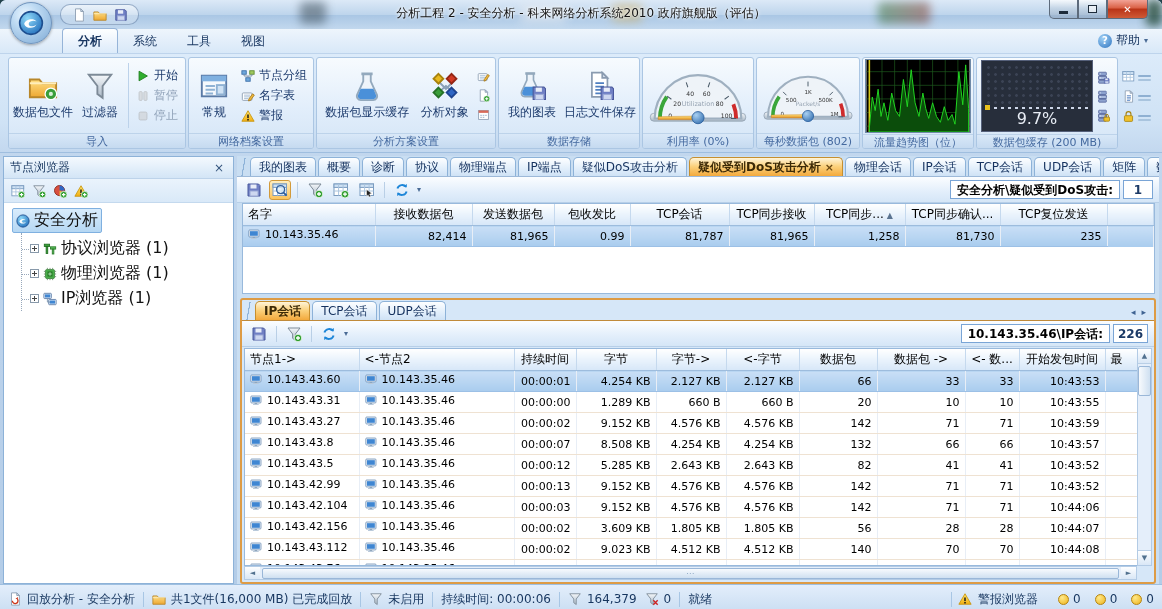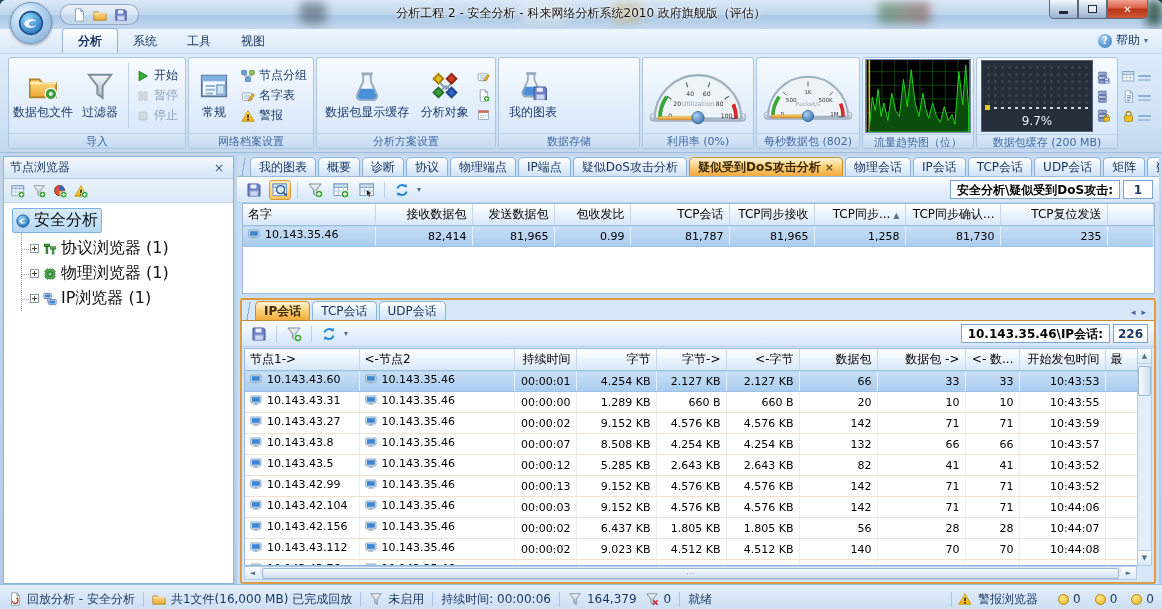--- a/index.html
+++ b/index.html
@@ -51,21 +51,21 @@
   .i16 { width:16px; height:16px; } .i14 { width:14px; height:14px; } .i13 { width:13px; height:13px; }
   svg { display:block; }
   .gauge { width:114px; height:62px; }
   .gt { font-size:7.5px; fill:#97a4b3; }
   .gtick { font-size:7px; fill:#333; }
   .trendbox { width:106px; height:74px; border:1px solid #6f8aa8; }
   .cachepanel { position:relative; width:112px; height:72px; background:#272e3b; border:1px solid #55607a; overflow:hidden; }
   .cachedots { position:absolute; inset:3px 3px 22px 3px; background-image:radial-gradient(#3b4354 1.3px, transparent 1.5px); background-size:7px 7px; }
   .cacherow { position:absolute; left:3px; right:3px; top:44px; height:6px; background-image:radial-gradient(#cdd6e8 1.5px, transparent 1.7px); background-size:7px 6px; background-repeat:repeat-x; }
   .cacheyellow { position:absolute; left:3px; top:44px; width:5px; height:5px; background:#e8c11d; }
-  .cachepct { position:absolute; left:0; right:0; bottom:3px; text-align:center; color:#e8edf5; font-size:12px; }
+  .cachepct { position:absolute; left:0; right:0; bottom:3px; text-align:center; color:#e8edf5; font-size:16px; }
   .minicol { display:flex; flex-direction:column; justify-content:center; gap:6px; padding:0 2px; }
   .miniright { display:flex; flex-direction:column; justify-content:center; gap:7px; padding:4px 2px 18px; }
   .minirow { display:flex; align-items:center; gap:3px; }
   .minirow .dash { width:13px; height:2px; background:#8fb0d2; border-radius:1px; box-shadow:0 4px 0 #a9c4de; }
 
   
   .sidebar { position:absolute; left:3px; top:156px; width:231px; bottom:25px; background:#fff; border:1px solid #8db2d8; display:flex; flex-direction:column; }
   .sb-head { height:22px; background:linear-gradient(#f4f9fe,#d3e5f6); border-bottom:1px solid #bdd3ea; display:flex; align-items:center; padding:0 6px; color:#17365f; }
   .sb-close { margin-left:auto; font-size:12px; color:#35557e; width:16px; text-align:center; }
   .sb-tools { height:24px; background:linear-gradient(#eaf3fc,#d9e9f8); border-bottom:1px solid #c4d9ee; display:flex; align-items:center; gap:7px; padding:0 7px; }
@@ -88,21 +88,21 @@
   .vtoolbar { position:absolute; left:0; top:21px; right:0; height:26px; background:linear-gradient(#fbfdff,#e2eefb 60%,#d5e6f7); border-bottom:1px solid #b7cfe8; display:flex; align-items:center; gap:4px; padding:0 6px; }
   .tbtn { height:20px; min-width:22px; display:flex; align-items:center; justify-content:center; border-radius:3px; border:1px solid transparent; padding:0 2px; }
   .tbtn.hl { background:linear-gradient(#ffeec0,#fbc35c); border-color:#d29a3a; }
   .tsep { width:1px; height:16px; background:#b9cfe6; margin:0 2px; }
   .counter { margin-left:auto; display:flex; align-items:center; gap:3px; }
   .counter .clabel { background:#fff; border:1px solid #7aa5d6; font-weight:bold; color:#000; padding:1px 6px; height:19px; line-height:16px; }
   .counter .cval { background:#fff; border:1px solid #7aa5d6; min-width:30px; text-align:center; font-weight:bold; padding:1px 4px; height:19px; line-height:16px; }
 
   .upper-area { position:absolute; left:5px; top:47px; right:4px; height:91px; background:#fff; border:1px solid #98b9dc; }
   table { border-collapse:collapse; table-layout:fixed; width:100%; }
-  th { background:linear-gradient(#ffffff,#eaf3fc 50%,#d7e7f8); border-right:1px solid #c5d9ee; border-bottom:1px solid #9dbcdd; font-weight:normal; color:#000; font-size:12px; padding:2px 5px; white-space:nowrap; overflow:hidden; text-align:right; height:21px; }
+  th { background:linear-gradient(#ffffff,#eaf3fc 50%,#d7e7f8); border-right:1px solid #c5d9ee; border-bottom:1px solid #9dbcdd; font-weight:normal; color:#000; font-size:12px; padding:2px 5px; white-space:nowrap; overflow:hidden; text-align:center; height:21px; }
   th:first-child { text-align:left; }
   td { font-size:11px; color:#000; padding:2px 5px; border-right:1px solid #e8eef6; border-bottom:1px solid #efe2d2; white-space:nowrap; overflow:hidden; text-align:right; height:20px; }
   td:first-child { text-align:left; }
   tr.selected td { background:linear-gradient(#c9dff6,#a9ccee); border-bottom-color:#9cc0e6; }
   .cellnode { display:inline-flex; align-items:center; gap:4px; }
   .sortmark { font-size:8px; color:#5a7390; margin-left:3px; }
   .bt td:nth-child(2), .bt th:nth-child(2) { text-align:left; }
   .bt th:last-child, .bt td:last-child { text-align:left; border-right:none; }
 
   
@@ -489,20 +489,26 @@
       <div class="rlabel">分析方案设置</div>
     </div>
 
     <div class="rgroup" style="width:142px">
       <div class="rcontent">
         <div class="rbig narrow">
           <svg class="i30" viewBox="0 0 16 16">
               <use href="#d-beakersave"></use>
             </svg>
           <span>我的图表</span>
+          </div>
+        <div class="rbig">
+          <svg class="i30" viewBox="0 0 16 16">
+              <use href="#d-docsave"></use>
+            </svg>
+          <span>日志文件保存</span>
           </div>
       </div>
       <div class="rlabel">数据存储</div>
     </div>
 
     <div class="rgroup" style="width:112px">
       <div class="rcontent" style="justify-content:center">
         <svg class="gauge" viewBox="0 0 120 64">
           <rect x="5" y="52" width="110" height="9" rx="4" fill="url(#gSilver)" stroke="#92a2b2"></rect>
           <path d="M10 58 A50 50 0 0 1 110 58 Z" fill="#eef3f8" stroke="#9fb0c0" stroke-width="2.5"></path>
@@ -1058,21 +1064,21 @@
                     </svg>
                     <span>10.143.42.156</span>
                   </span></td>
               <td><span class="cellnode">
                     <svg class="i13" viewBox="0 0 16 16">
                       <use href="#d-computer"></use>
                     </svg>
                     <span>10.143.35.46</span>
                   </span></td>
               <td>00:00:02</td>
-                <td>6.437 KB</td>
+                <td>3.609 KB</td>
                 <td>1.805 KB</td>
               <td>1.805 KB</td>
                 <td>56</td>
                 <td>28</td>
               <td>28</td>
                 <td>10:44:07</td>
                 <td></td>
             </tr>
               <tr>
               <td><span class="cellnode">

